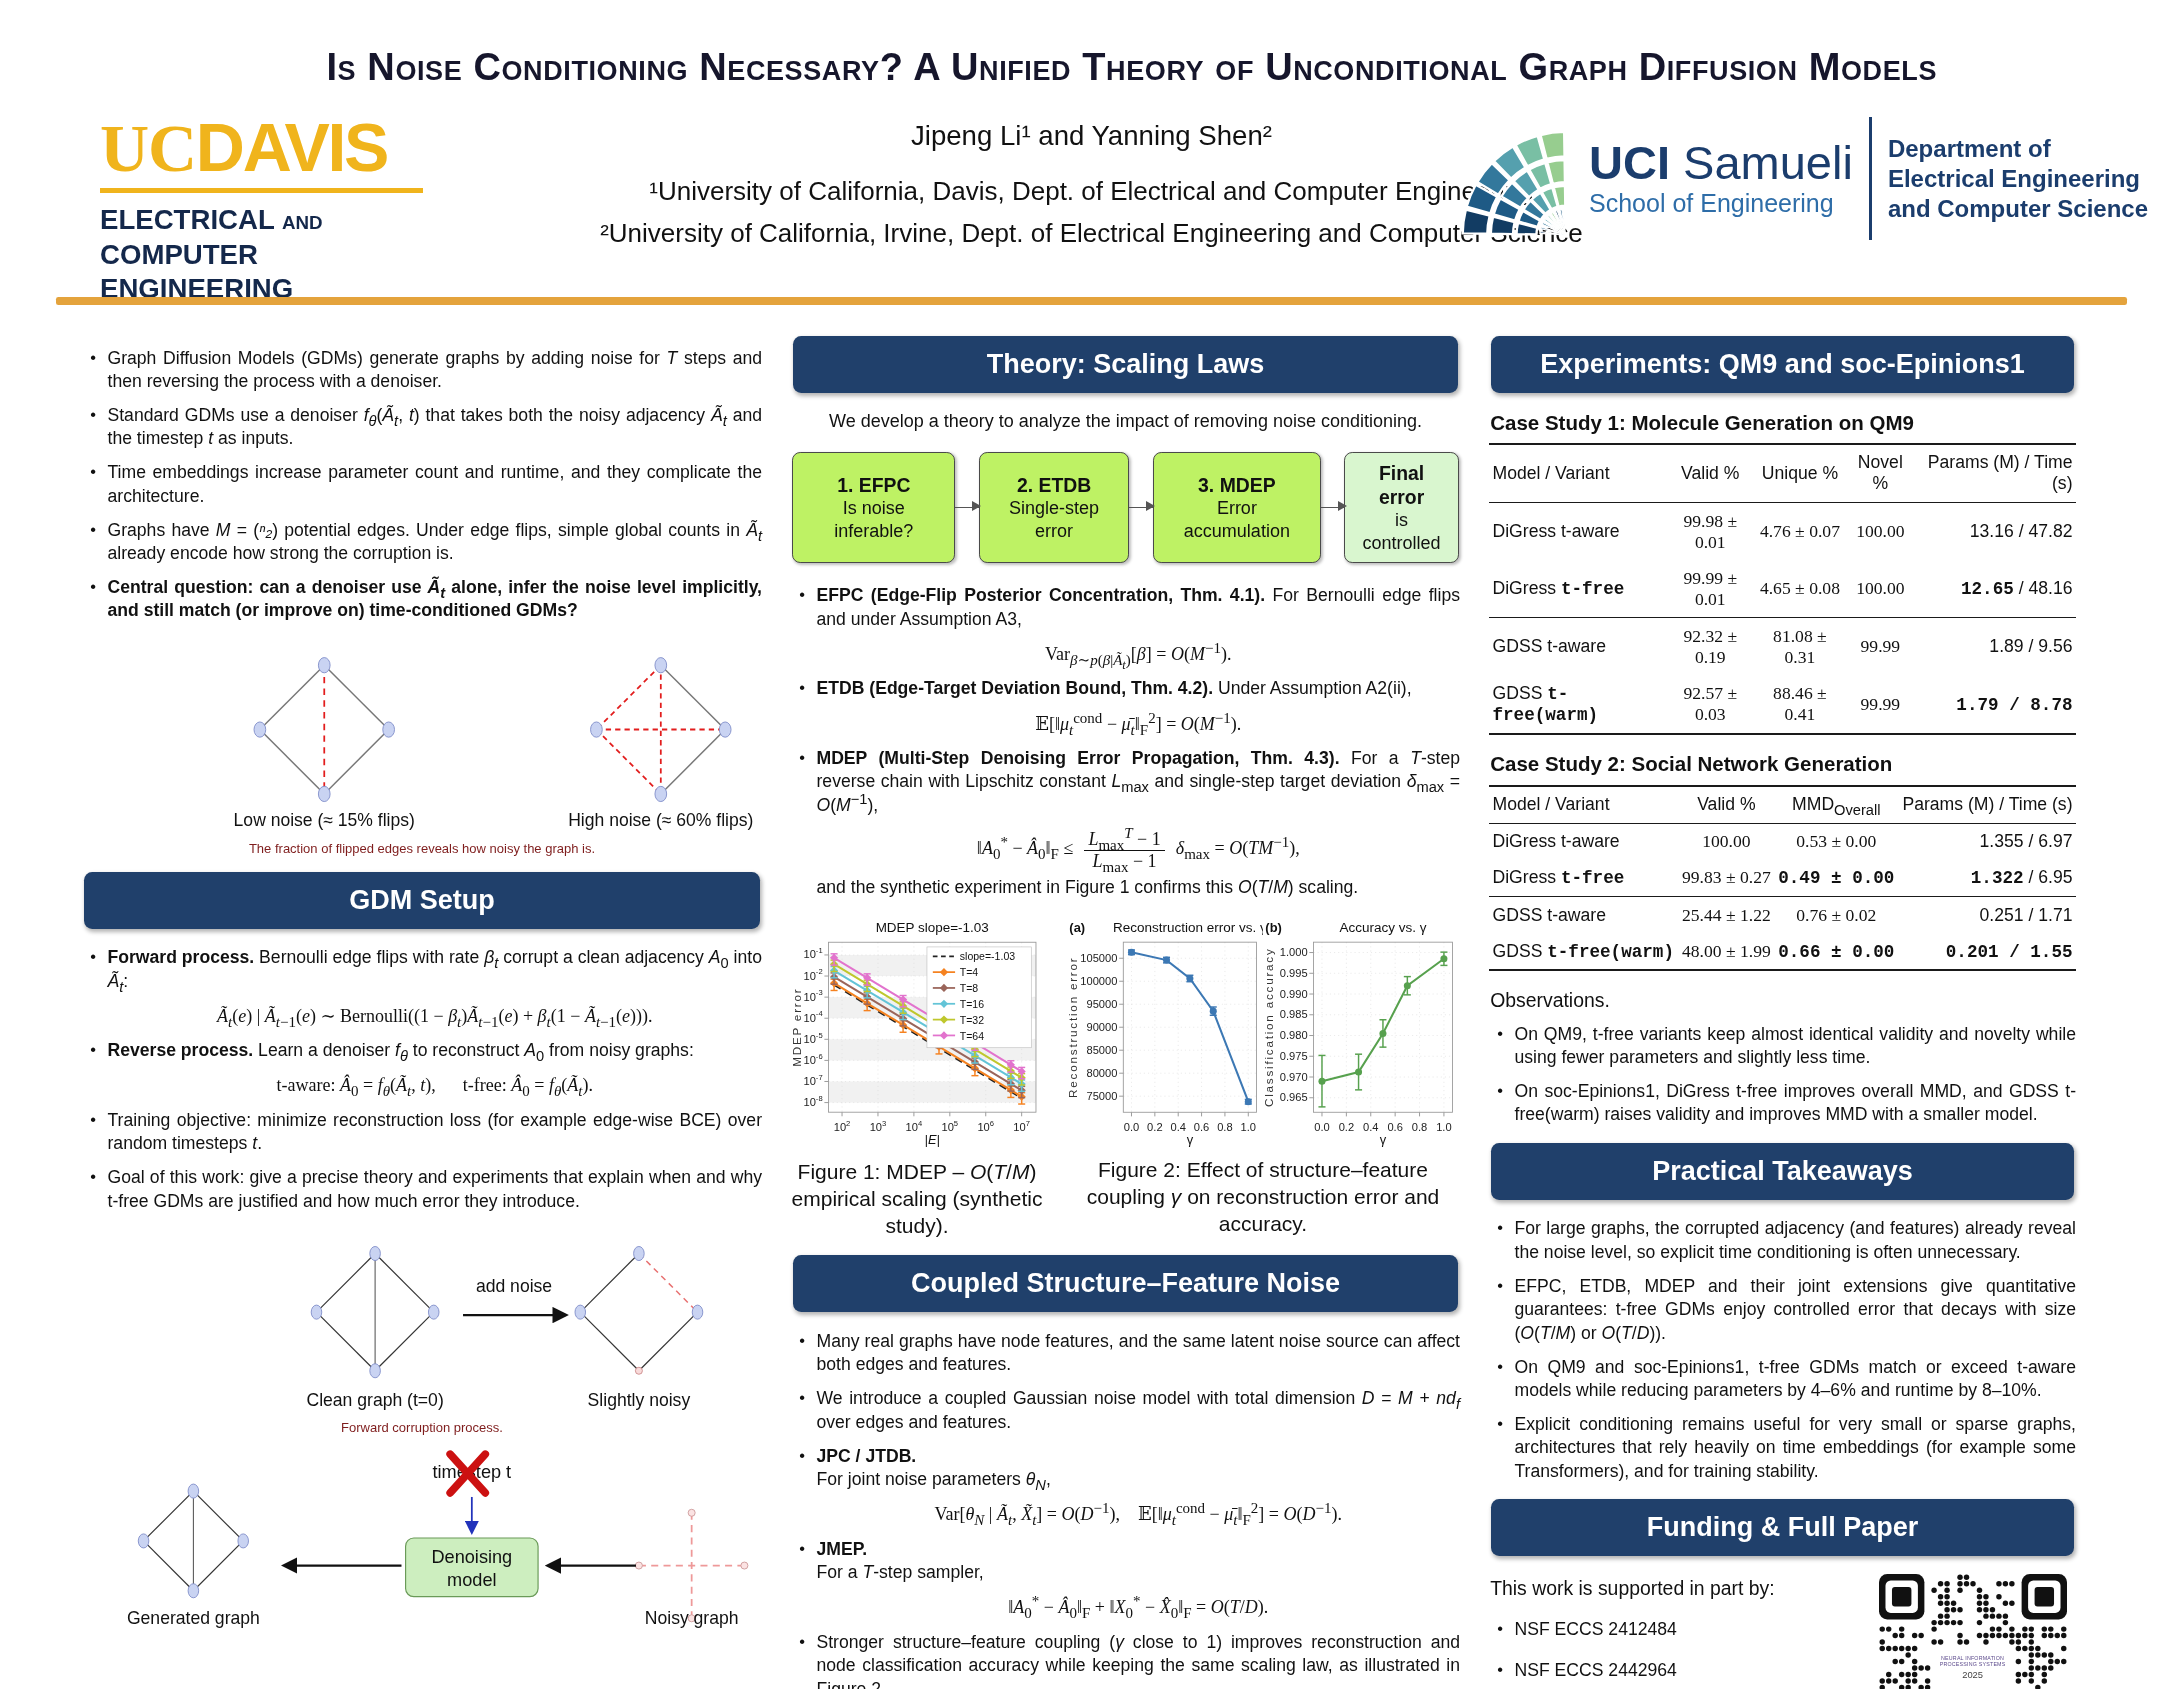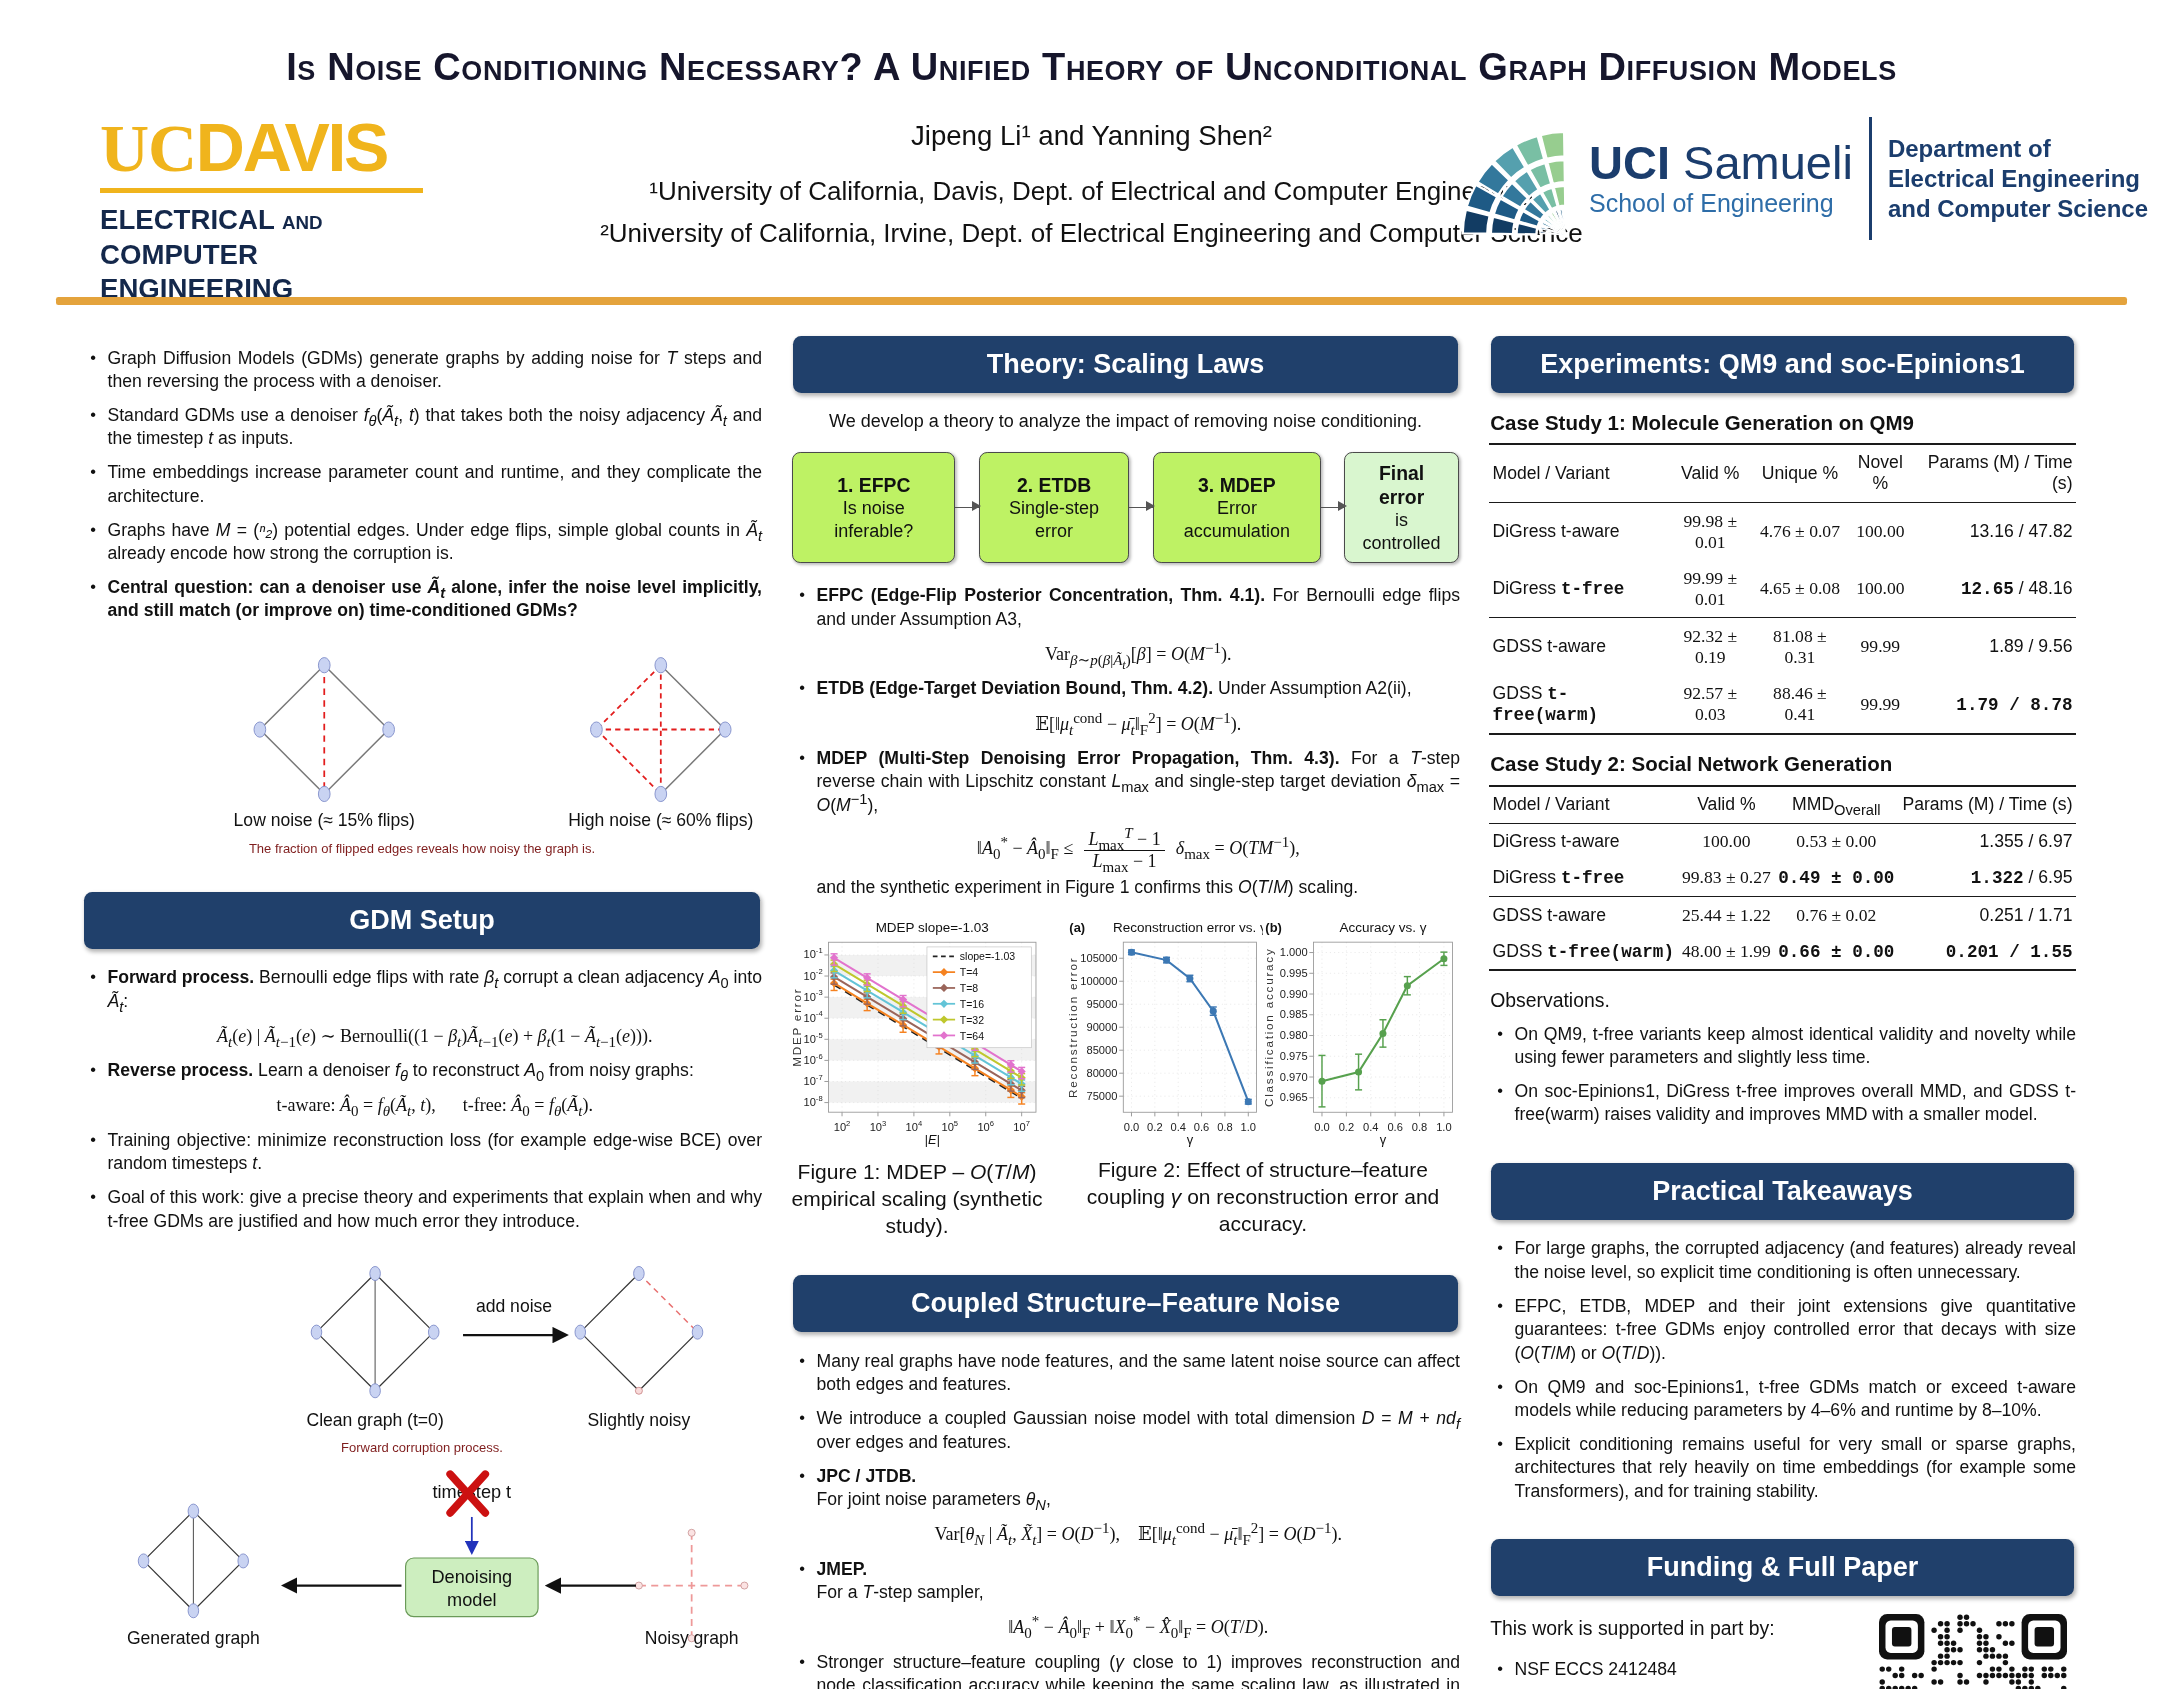--- a/index.html
+++ b/index.html
@@ -6,21 +6,21 @@
     --navy:#20406B; --gold:#E4A33C; --ucd-gold:#F0B41C; --ucd-navy:#14284B;
     --uci-navy:#1B3D6D; --red:#D92B2B;
   }
   *{box-sizing:border-box}
   html,body{margin:0;padding:0}
   body{width:2183px;height:1689px;background:#ffffff;position:relative;overflow:hidden;
        font-family:"Liberation Sans",sans-serif;color:#111}
   .poster{position:absolute;inset:0}
 
   
-  .title{position:absolute;top:46px;left:246px;right:246px;text-align:center;
+  .title{position:absolute;top:46px;left:246px;right:246px;text-align:right;
          font-size:38px;font-weight:bold;font-variant:small-caps;letter-spacing:0.6px;color:#16162c}
   .authors{position:absolute;top:120px;left:528px;right:528px;text-align:center;font-size:27.6px;color:#111}
   .affil1{position:absolute;top:176px;left:446px;right:446px;text-align:center;font-size:26px}
   .affil2{position:absolute;top:218px;left:446px;right:446px;text-align:center;font-size:26px}
 
   .ucd{position:absolute;left:100px;top:115px;width:387px}
   .ucd-word{font-size:68px;line-height:.95;letter-spacing:-1.2px}
   .ucd-word .uc{font-family:"Liberation Serif",serif;font-weight:bold;color:var(--ucd-gold)}
   .ucd-word .davis{font-weight:900;color:var(--ucd-gold);letter-spacing:-2.3px}
   .ucd-rule{width:323px;height:5.3px;background:var(--ucd-gold);margin:7px 0 10.6px}
@@ -36,21 +36,21 @@
   .uci-dept{font-size:24px;font-weight:bold;color:var(--uci-navy);line-height:1.25}
 
   .rule{position:absolute;top:297px;left:56px;right:56px;height:7.6px;background:var(--gold);border-radius:2.3px}
 
   
   .cols{position:absolute;top:336px;left:82px;display:flex;gap:29px}
   .col1{width:680px}.col2{width:669px}.col3{width:587px}
 
   .shead{background:var(--navy);color:#fff;font-weight:bold;font-size:27px;text-align:center;
          padding:13px 5.9px;border-radius:8.2px;box-shadow:1.8px 2.3px 4.1px rgba(0,0,0,.3);margin:0 2.3px 17.6px 2.3px}
-  .shead.mt{margin-top:36px}
+  .shead.mt{margin-top:16px}
 
   ul.bullets{list-style:none;margin:0;padding:0 0 0 3.5px;font-size:17.6px;line-height:1.33}
   ul.bullets>li{margin:10.6px 0;padding-left:22px;position:relative;text-align:justify}
   ul.bullets>li::before{content:"\2022";position:absolute;left:4.7px;top:0;font-size:16.4px}
   ul.bullets>li b{white-space:normal}
   .formula{text-align:center;font-family:"Liberation Serif","DejaVu Serif","DejaVu Sans",serif;
            font-size:18px;margin:11.7px 0 4.7px;text-align:center}
   .frac{display:inline-block;vertical-align:middle;text-align:center;margin:0 5.9px;line-height:1.15}
   .frac .ft{display:block;border-bottom:1.2px solid #111;padding:0 4.7px}
   .frac .fb{display:block;padding:0 4.7px}

